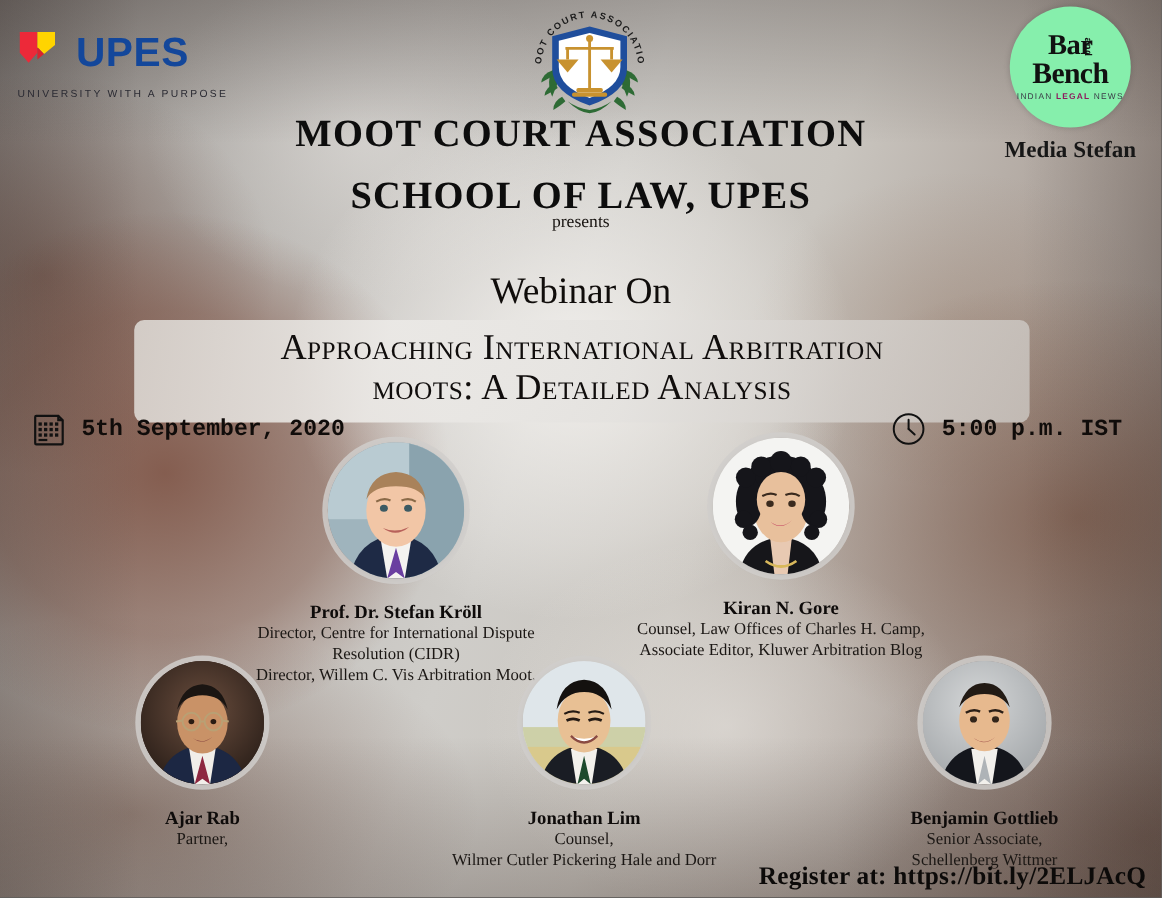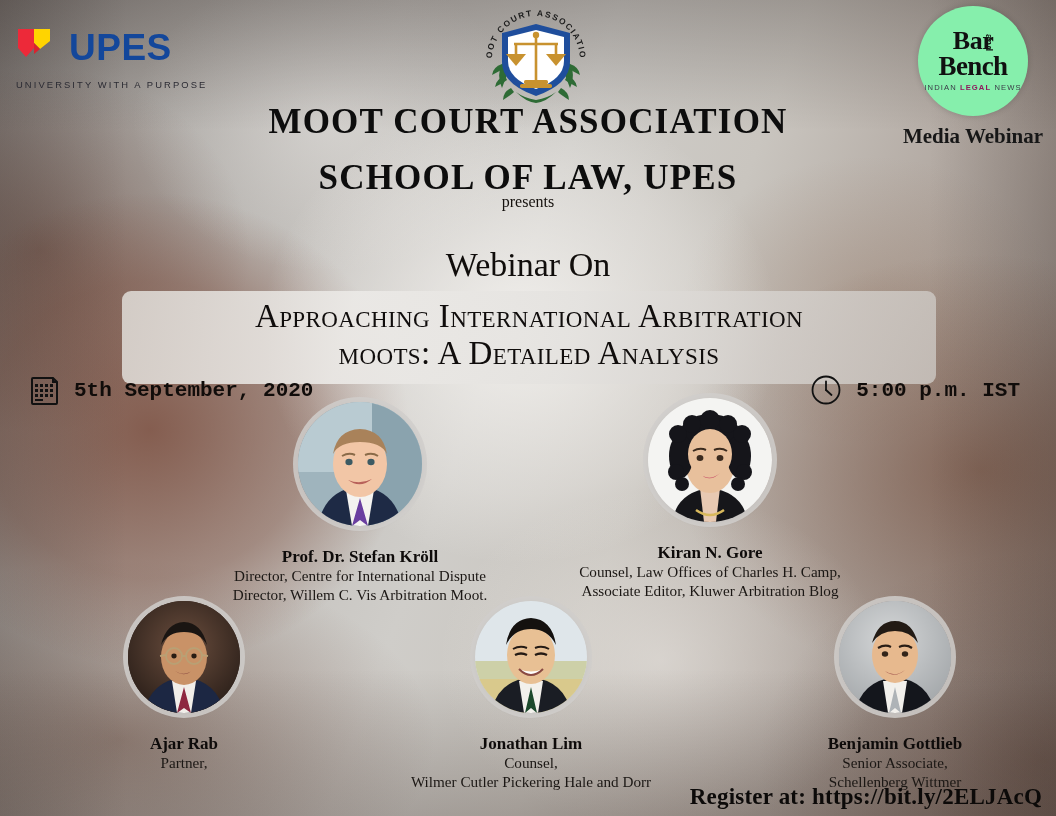--- a/index.html
+++ b/index.html
@@ -348,21 +348,21 @@
 
   <div class="bnb-block">
     <div class="bnb-circle">
       <div class="bnb-bar">
         <span>Bar</span>
         <span class="bnb-and">and</span>
       </div>
       <div class="bnb-bench">Bench</div>
       <div class="bnb-sub"><span>INDIAN </span><b>LEGAL</b><span> NEWS</span></div>
     </div>
-    <div class="media-partner">Media Webinar</div>
+    <div class="media-partner">Media Stefan</div>
   </div>
 
   <div class="org-title">MOOT COURT ASSOCIATION</div>
   <div class="org-sub">SCHOOL OF LAW, UPES</div>
   <div class="presents">presents</div>
   <div class="webinar-on">Webinar On</div>
 
   <div class="title-banner">
     <div class="title-line">Approaching International Arbitration</div>
     <div class="title-line">moots: A Detailed Analysis</div>
@@ -414,20 +414,21 @@
         <path d="M35 52 q4 -24 27 -25 q23 1 27 25 q-6 -12 -27 -12 q-21 0 -27 12 Z" fill="#a9825a"></path>
         <ellipse cx="51" cy="60" rx="3.6" ry="3.2" fill="#3c5a63"></ellipse>
         <ellipse cx="73" cy="60" rx="3.6" ry="3.2" fill="#3c5a63"></ellipse>
         <path d="M44 54 q7 -4 13 -1" stroke="#8a6a48" stroke-width="2" fill="none"></path>
         <path d="M67 53 q7 -3 13 1" stroke="#8a6a48" stroke-width="2" fill="none"></path>
         <path d="M50 78 q12 9 24 -1 q-12 6 -24 1 Z" fill="#b8615a"></path>
       </svg>
     </div>
     <div class="sp-name">Prof. Dr. Stefan Kröll</div>
     <div class="sp-line">Director, Centre for International Dispute</div>
+    <div class="sp-line">Resolution (CIDR)</div>
     <div class="sp-line">Director, Willem C. Vis Arbitration Moot.</div>
   </div>
 
   <div class="speaker" style="left:560px; top:398px; width:300px;">
     <div class="avatar" style="width:124px; height:124px;">
       <svg class="face" viewBox="0 0 124 124">
         <rect width="124" height="124" fill="#f4f4f2"></rect>
         <path d="M24 124 q5 -30 38 -34 q33 4 38 34 Z" fill="#16161a"></path>
         <path d="M52 90 h20 l-4 34 h-12 Z" fill="#e8c9b2"></path>
         <ellipse cx="62" cy="64" rx="25" ry="31" fill="#e8c09c"></ellipse>

